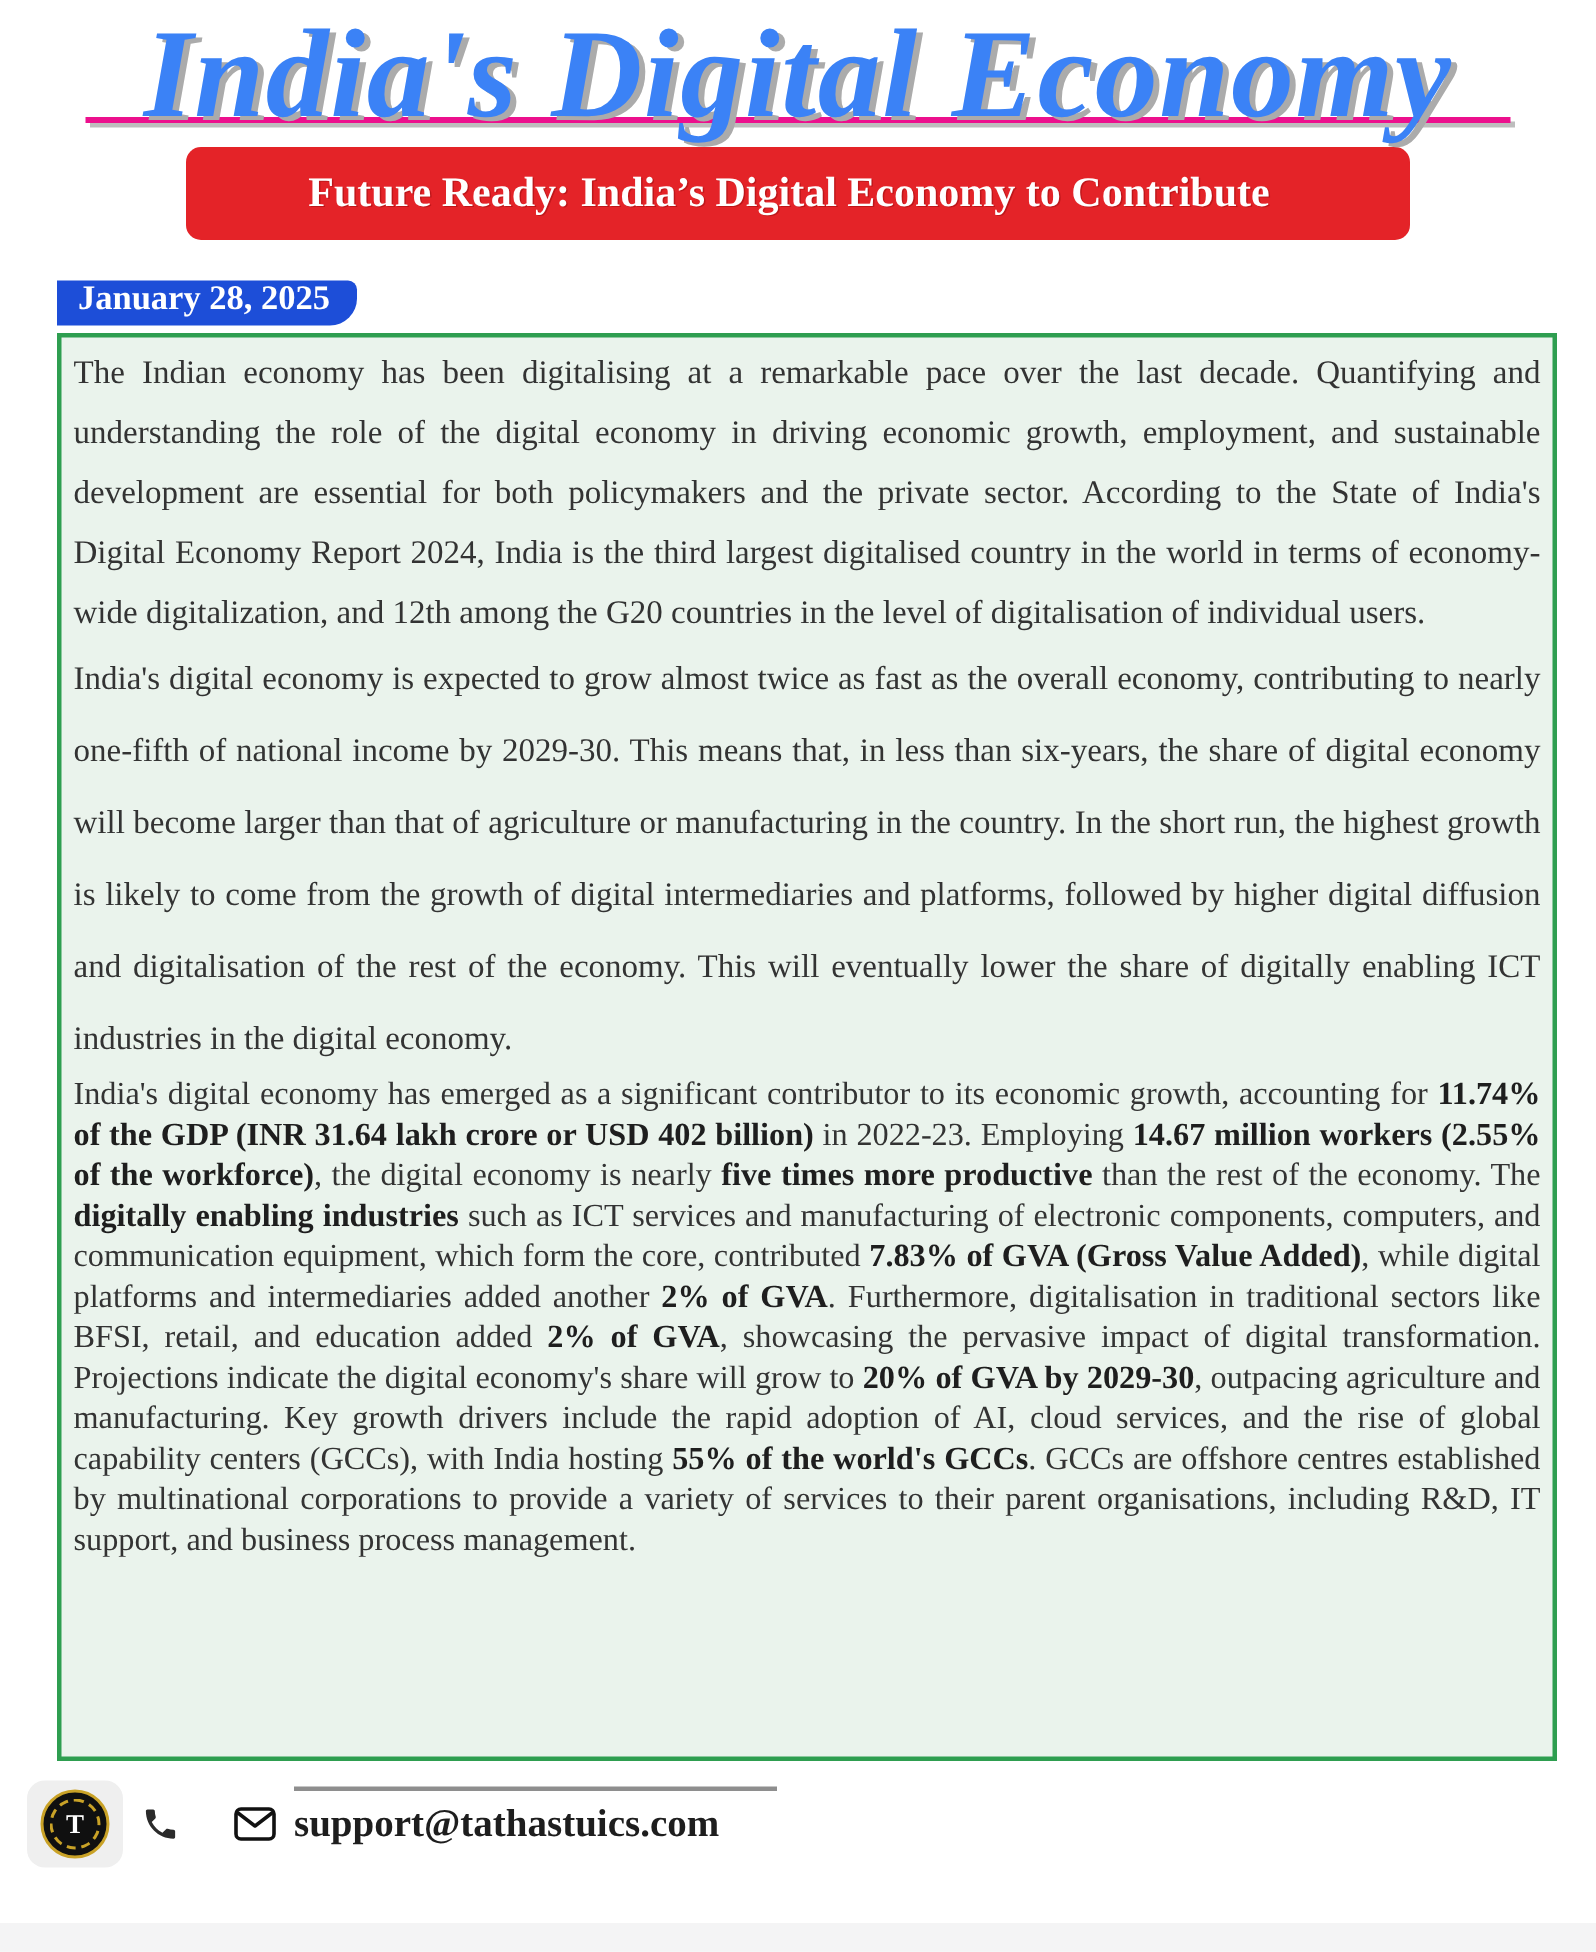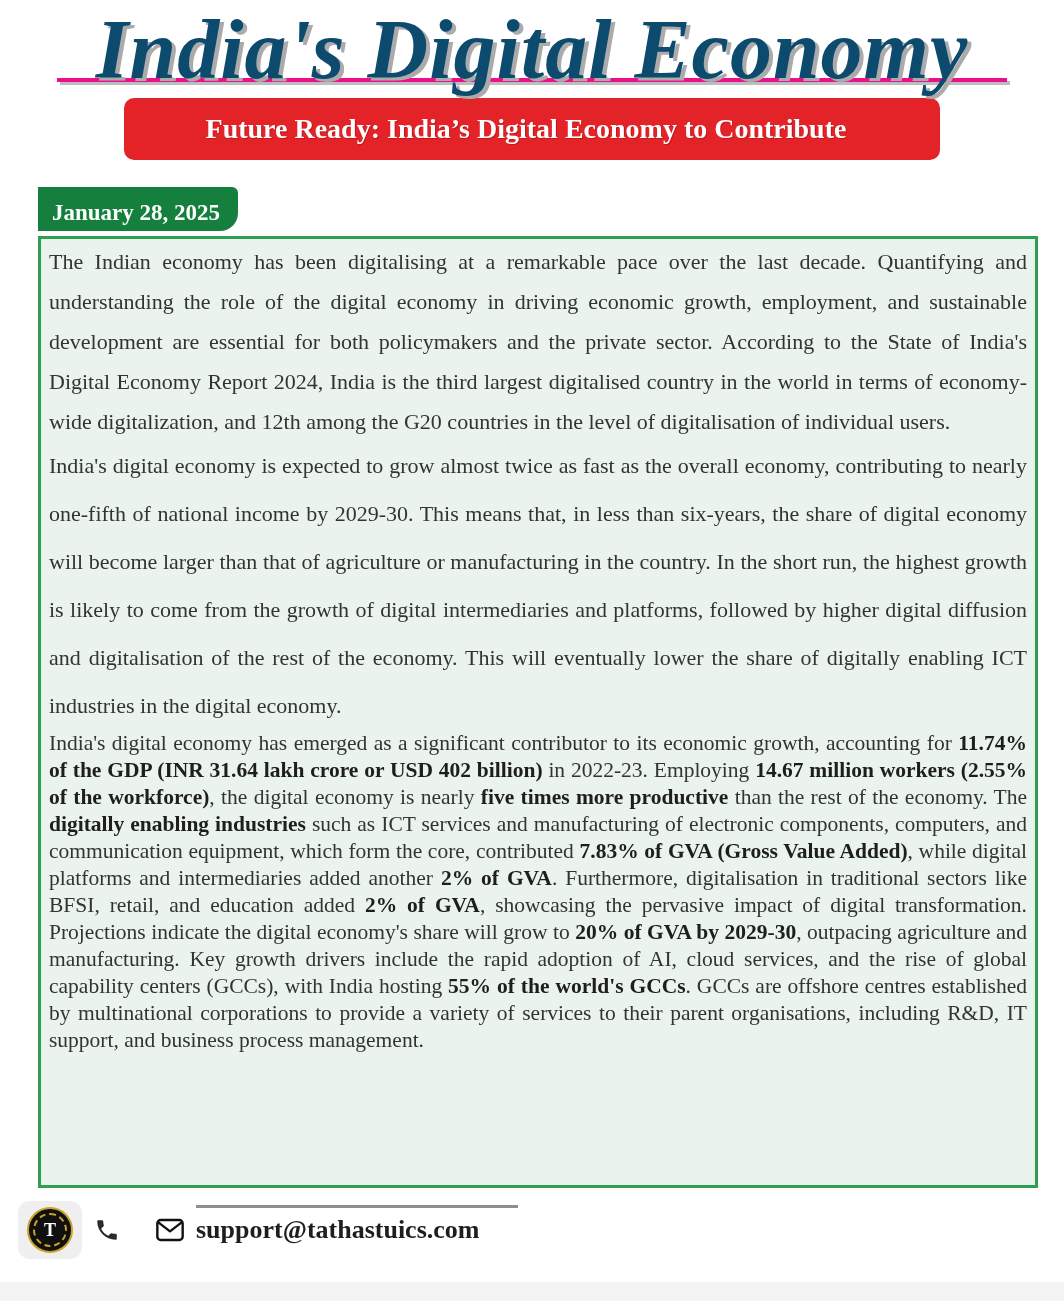--- a/index.html
+++ b/index.html
@@ -6,36 +6,36 @@
   html,body { width:1064px; }
   body{
     width:1064px; height:1301px; background:#ffffff; position:relative; overflow:hidden;
     font-family:"Liberation Serif", serif;
   }
   
   .header{ text-align:center; padding-top:4px; }
   .page-title{
     position:relative; z-index:2;
     font-family:"Liberation Serif", serif; font-style:italic; font-weight:bold;
-    font-size:84px; line-height:92px; color:#0c4a6e; letter-spacing:1px;
+    font-size:84px; line-height:92px; color:#3b82f6; letter-spacing:1px;
     text-shadow:4px 3px 0 #ABABAB;
   }
   .title-underline{
     position:relative; z-index:1; width:950px; height:4px; background:#EC108D;
     margin:-18px auto 0 auto; box-shadow:3px 3px 0 #BDBDBD;
   }
   .banner{
     width:816px; margin:16px auto 0 auto; background:#E42328; border-radius:10px;
     color:#ffffff; font-weight:bold; font-size:28px; line-height:37px;
     padding:12px 20px 13px 8px; text-shadow:1px 1px 0 rgba(120,0,0,.35);
   }
   
   .date-badge{
-    display:inline-block; margin:27px 0 5px 38px; background:#15803d; color:#fff;
-    font-weight:bold; font-size:23px; line-height:23px; padding:14px 18px 7px 14px;
+    display:inline-block; margin:27px 0 5px 38px; background:#1d4ed8; color:#fff;
+    font-weight:bold; font-size:23px; line-height:23px; padding:0 18px 7px 14px;
     border-radius:0 6px 18px 0;
   }
   
   .article-box{
     margin:0 26px 0 38px; width:1000px; height:952px; overflow:hidden;
     border:3px solid #2E9E50; background:#EAF3EC;
     padding:3px 8px 0 8px; text-align:justify; color:#333333;
   }
   .para{ margin:0; font-size:22px;font-family:Liberation Serif, serif; }
   .para b{ color:#1E1E1E; }

